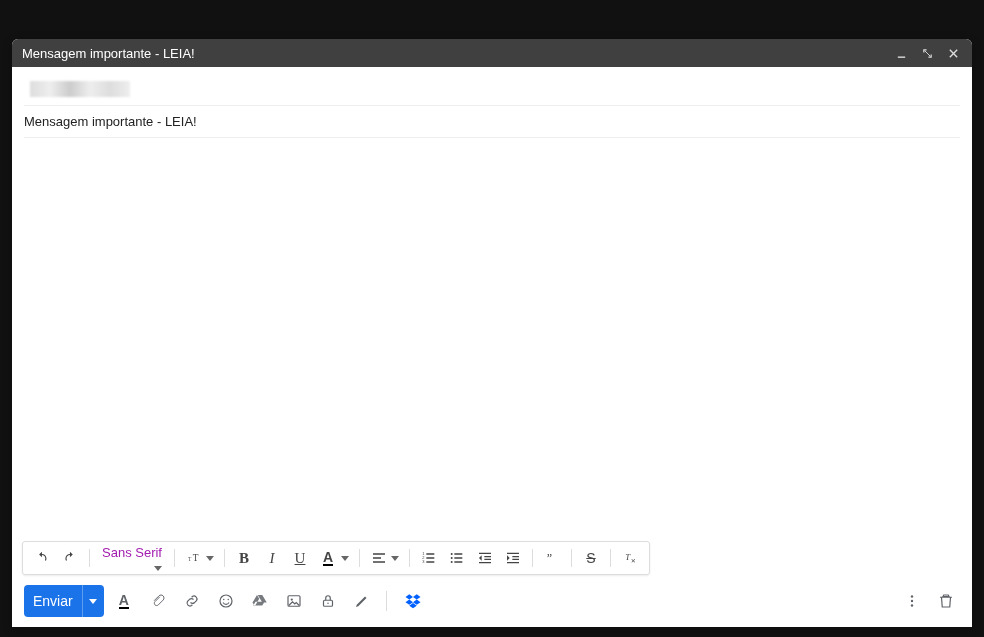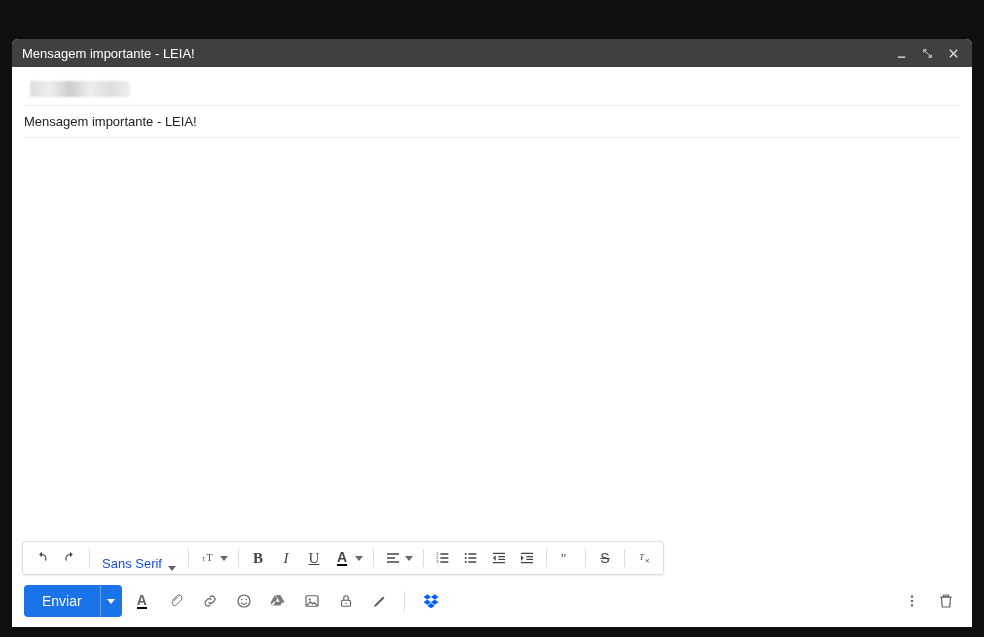--- a/index.html
+++ b/index.html
@@ -111,42 +111,43 @@
       background: #ddd;
       margin: 0 4px;
     }
     .font-select {
       display: flex;
       align-items: flex-end;
       padding: 0 6px;
       height: 26px;
       cursor: pointer;
       font-size: 13px;
-      color: #1d4ed8;
+      color: #a21caf;
       gap: 6px;
+      flex-direction: column;
     }
     .caret-down {
       width: 0; height: 0;
       border-left: 4px solid transparent;
       border-right: 4px solid transparent;
       border-top: 5px solid #666;
     }
     .bottom-toolbar {
       display: flex;
       align-items: center;
       padding: 6px 12px 10px 12px;
       gap: 4px;
     }
     .send-button-group { display: flex; }
     .send-button {
       background: #1a73e8;
       color: #fff;
       border: none;
       border-radius: 4px 0 0 4px;
-      padding: 0 18px;
+      padding: 0 9px;
       height: 32px;
       font-size: 14px;
       font-weight: 500;
       cursor: pointer;
     }
     .send-more {
       background: #1a73e8;
       color: #fff;
       border: none;
       border-left: 1px solid rgba(255,255,255,0.3);

